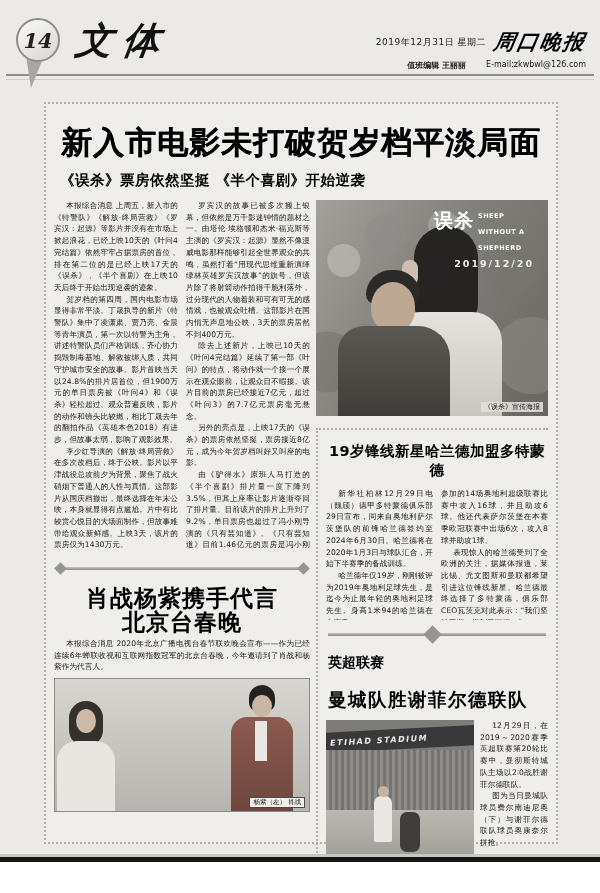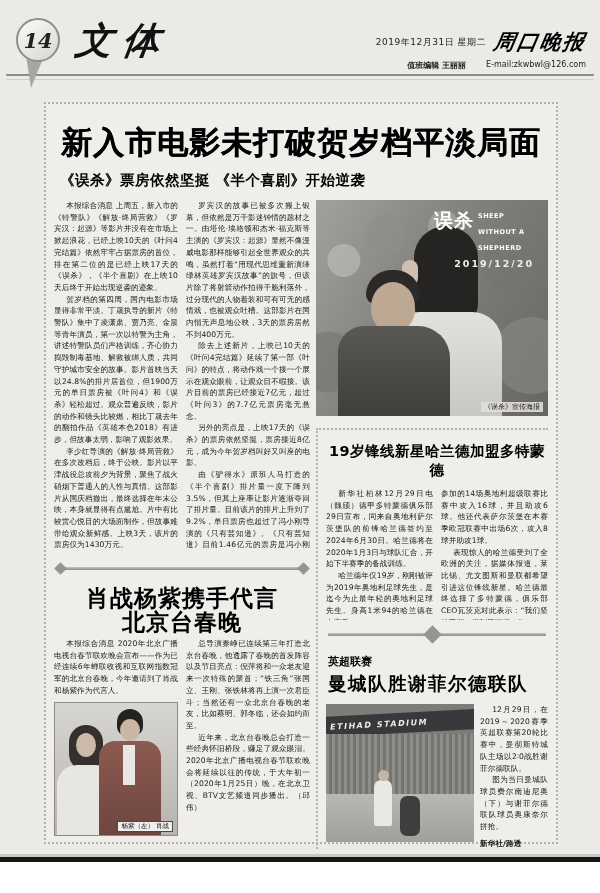--- a/index.html
+++ b/index.html
@@ -86,21 +86,21 @@
   .logo-en{width:62px;font-size:6.5px;line-height:16px;font-weight:bold;letter-spacing:.5px;}
   .poster-date{position:absolute;top:58px;right:14px;color:#f0efec;font-size:9.5px;letter-spacing:2px;font-weight:bold;}
   .movie-photo figcaption{position:absolute;bottom:4px;right:5px;background:rgba(225,223,218,.9);
     color:#111;font-size:7px;line-height:10px;padding:0 3px;}
   .right-lower{flex:1;margin-top:12px;border-top:2px dotted #b2b0ab;border-left:2px dotted #b2b0ab;
     padding:8px 0 0 8px;display:flex;flex-direction:column;min-width:0;}
   .haaland h3{margin:4px 0 8px;font-size:14.5px;font-weight:900;text-align:center;letter-spacing:.5px;color:#000;}
   .ha-cols{display:flex;gap:8px;height:132px;overflow:hidden;}
   .ha-cols>div{flex:1;min-width:0;}
   
-  .kicker{margin:8px 0 2px 2px;font-size:11px;font-weight:bold;color:#000;}
+  .kicker{margin:8px 0 15px 2px;font-size:14px;font-weight:bold;color:#000;}
   .epl h3{margin:2px 0 8px 2px;font-size:18.5px;font-weight:900;letter-spacing:1.5px;color:#000;}
   .epl-body{display:flex;gap:6px;flex:1;}
   .epl-photo{position:relative;width:148px;height:138px;background:#7e7c78;overflow:hidden;flex:none;}
   .stadium-band{position:absolute;top:9px;left:-6px;right:-6px;height:20px;background:#39383a;
     color:#eceae6;font-size:8px;font-style:italic;font-weight:bold;letter-spacing:1.5px;
     display:flex;align-items:center;padding-left:10px;transform:rotate(-3deg);}
   .crowd{position:absolute;top:30px;left:0;right:0;height:60px;
     background:repeating-linear-gradient(90deg,#8f8d89 0 3px,#767470 3px 6px),
                repeating-linear-gradient(0deg,rgba(40,40,40,.25) 0 3px,rgba(120,120,120,.25) 3px 6px);}
   .pitch{position:absolute;bottom:0;left:0;right:0;height:48px;background:linear-gradient(#bab8b2,#a19f99);}
@@ -178,24 +178,20 @@
                 <div class="gp-f1-hair"></div>
                 <div class="gp-f1-face"></div>
                 <div class="gp-f1-body"></div>
                 <div class="gp-f2-hair"></div>
                 <div class="gp-f2-face"></div>
                 <div class="gp-f2-body"></div>
                 <div class="gp-f2-shirt"></div>
                 <span class="gala-cap">杨紫（左） 肖战</span>
               </div>
             </div>
-            <div class="gala-col2">
-              <p class="bp">总导演秦峥已连续第三年打造北京台春晚，他透露了春晚的首发阵容以及节目亮点：倪萍将和一众老友迎来一次特殊的聚首；“铁三角”张国立、王刚、张铁林将再上演一次君臣斗；当然还有一众北京台春晚的老友，比如蔡明、郭冬临，还会如约而至。</p>
-              <p class="bp">近年来，北京台春晚总会打造一些经典怀旧桥段，赚足了观众眼泪。2020年北京广播电视台春节联欢晚会将延续以往的传统，于大年初一（2020年1月25日）晚，在北京卫视、BTV文艺频道同步播出。（邱伟）</p>
-            </div>
           </div>
         </section>
       </div>
 
       <div class="right-region">
         <figure class="movie-photo" style="margin:0">
           <div class="mp-bg"></div>
           <div class="mp-woman">
             <div class="w-hair"></div>
             <div class="w-hand"></div>

